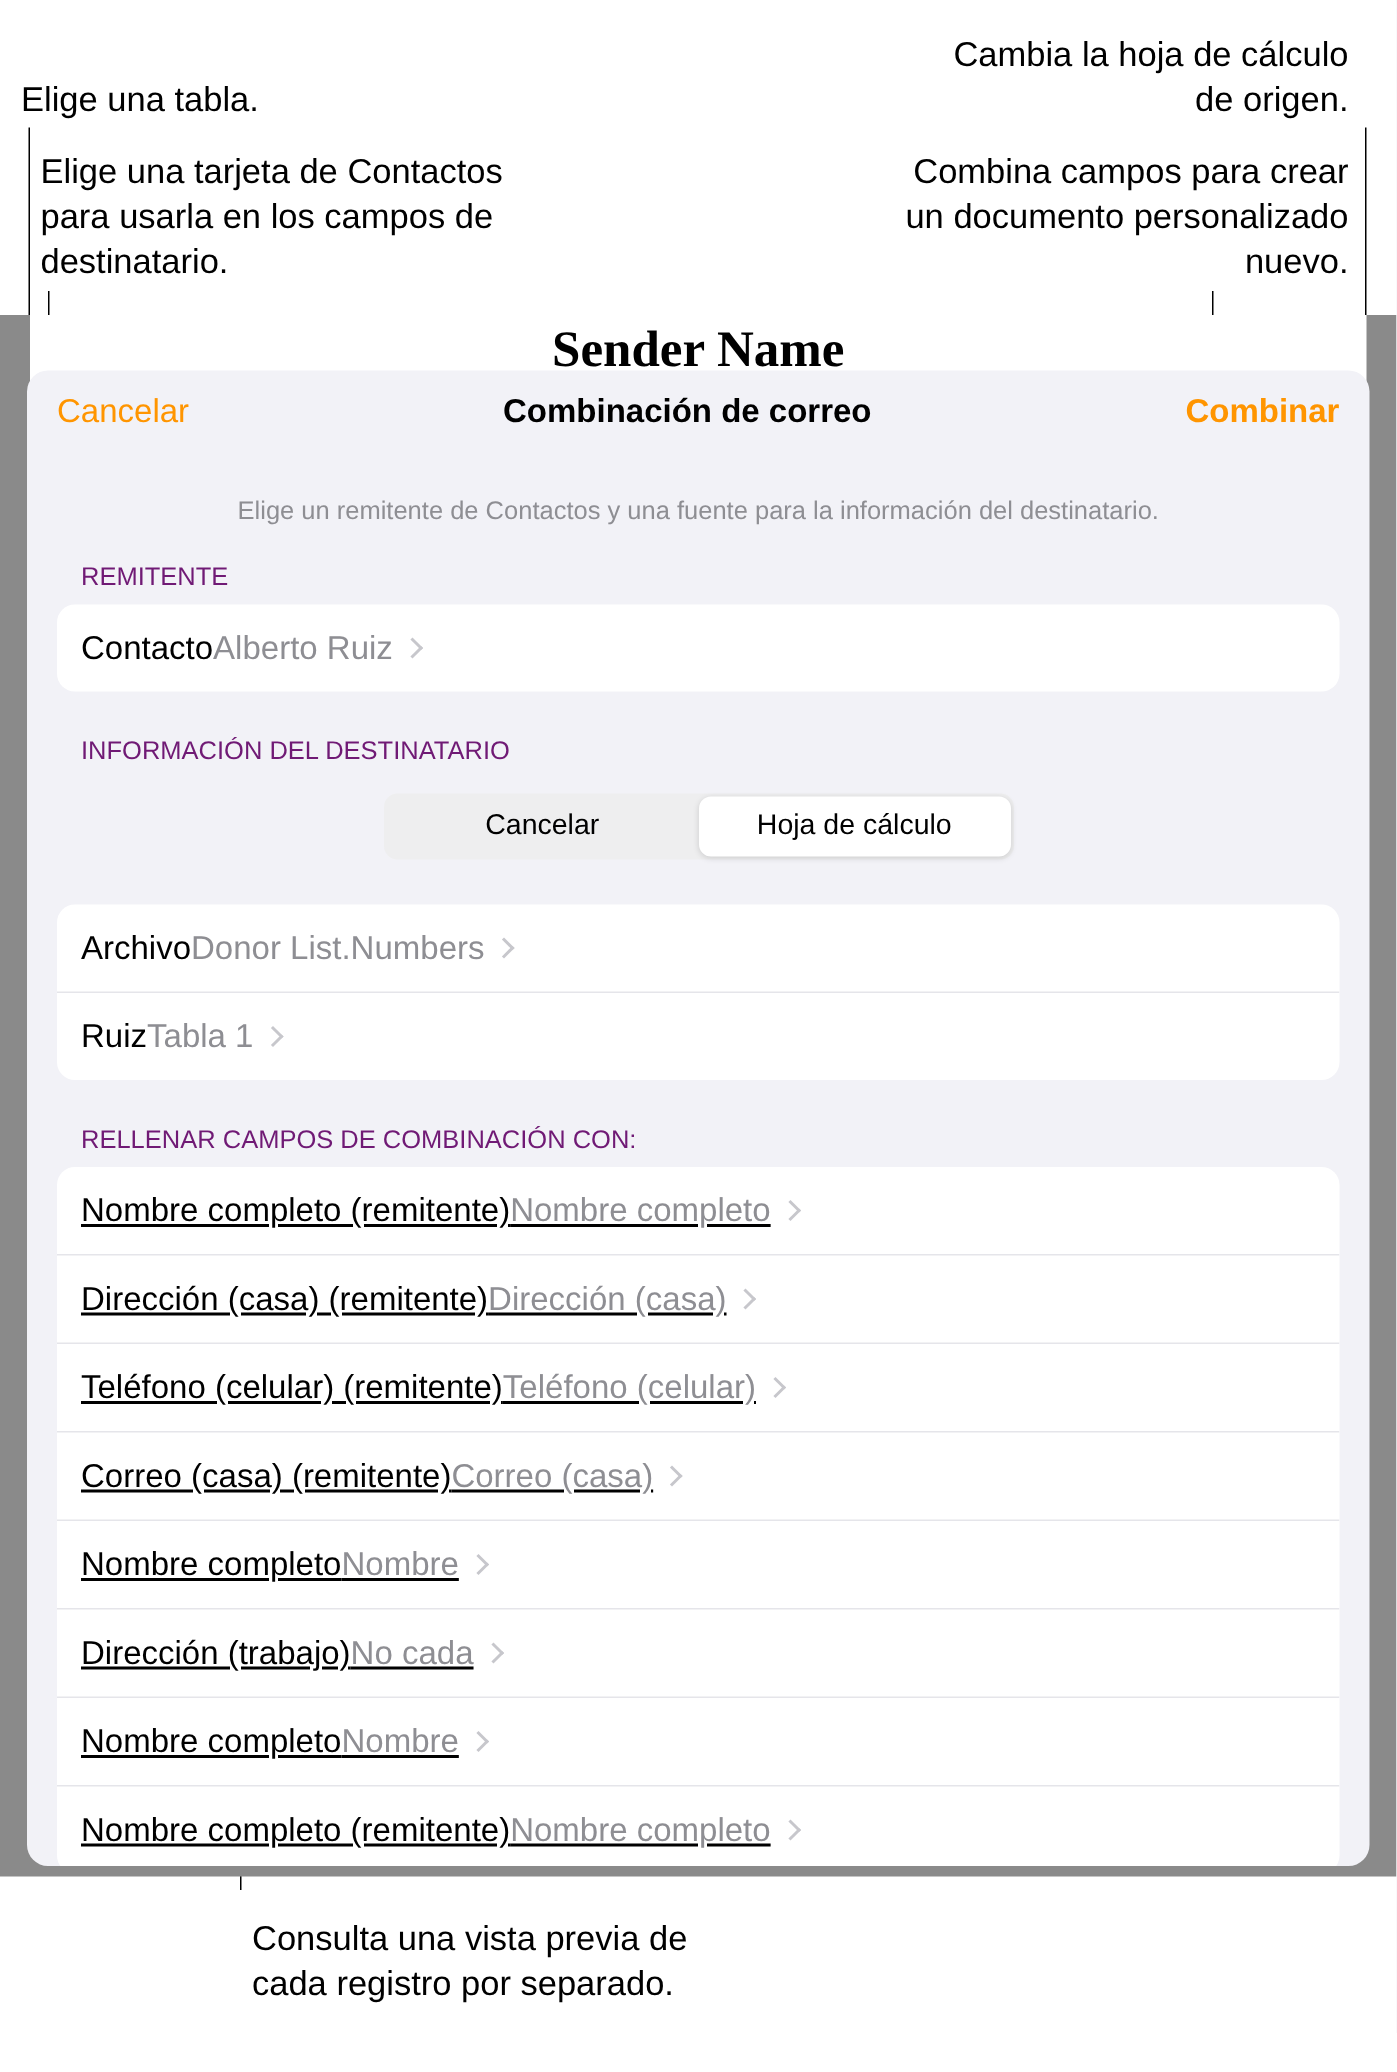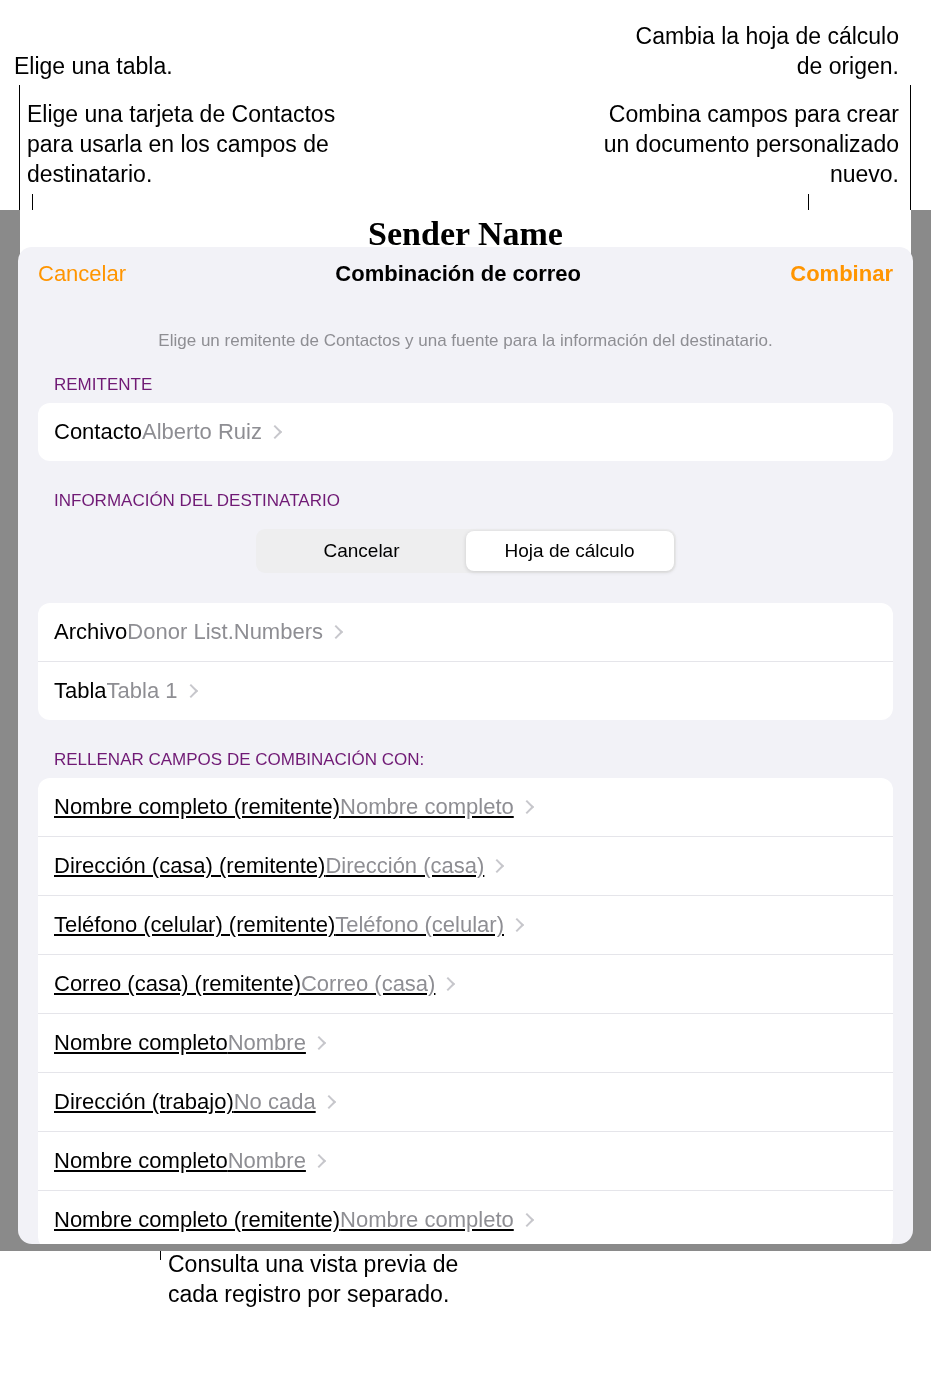--- a/index.html
+++ b/index.html
@@ -151,21 +151,21 @@
       text-decoration: underline;
     }
   </style>
 </head>
 <body>
 
 <div class="callout" style="top:52px; left:14px;">Elige una tabla.</div>
 <div class="callout" style="top:100px; left:27px; width:310px;">Elige una tarjeta de Contactos para usarla en los campos de destinatario.</div>
 <div class="callout" style="top:22px; right:32px; width:290px; text-align:right;">Cambia la hoja de cálculo de origen.</div>
 <div class="callout" style="top:100px; right:32px; width:310px; text-align:right;">Combina campos para crear un documento personalizado nuevo.</div>
-<div class="callout" style="top:1250px; left:168px; width:340px;">Consulta una vista previa de cada registro por separado.</div>
+<div class="callout" style="top:1278px; left:168px; width:340px;">Consulta una vista previa de cada registro por separado.</div>
 
 <div class="callout-line" style="top:85px; left:19px; width:1px; height:572px;"></div>
 <div class="callout-line" style="top:194px; left:32px; width:1px; height:219px;"></div>
 <div class="callout-line" style="top:85px; left:910px; width:1px; height:448px;"></div>
 <div class="callout-line" style="top:533px; left:660px; width:251px; height:1px;"></div>
 <div class="callout-line" style="top:194px; left:808px; width:1px; height:64px;"></div>
 <div class="callout-line" style="top:1228px; left:160px; width:1px; height:32px;"></div>
 
 <div class="background-doc">
   <div class="sender-name">Sender Name</div>
@@ -199,21 +199,21 @@
 
   <div class="list-group">
     <div class="list-row">
       <span class="row-label">Archivo</span>
       <span class="row-value">
         <span>Donor List.Numbers</span>
         <span class="chevron"></span>
       </span>
     </div>
     <div class="list-row">
-      <span class="row-label">Tabla</span>
+      <span class="row-label">Ruiz</span>
       <span class="row-value">
         <span>Tabla 1</span>
         <span class="chevron"></span>
       </span>
     </div>
   </div>
 
   <div class="section-label" style="margin-top:6px;">RELLENAR CAMPOS DE COMBINACIÓN CON:</div>
   <div class="field-group">
     <div class="list-row">

